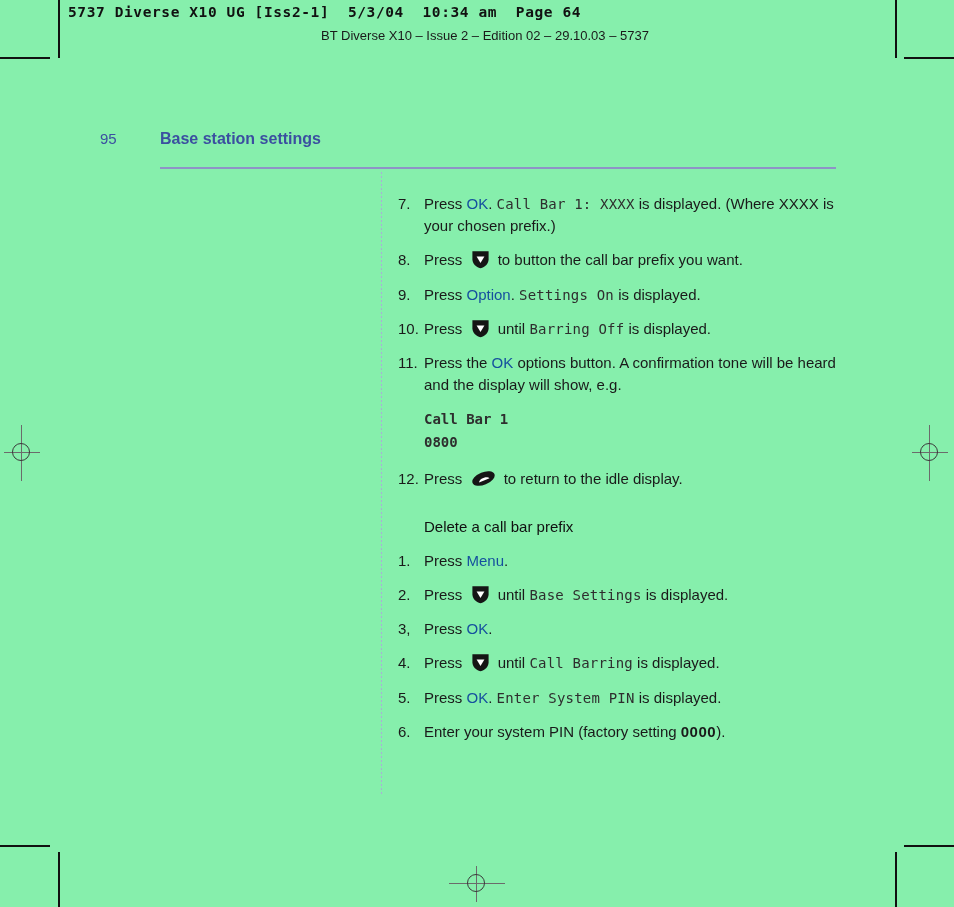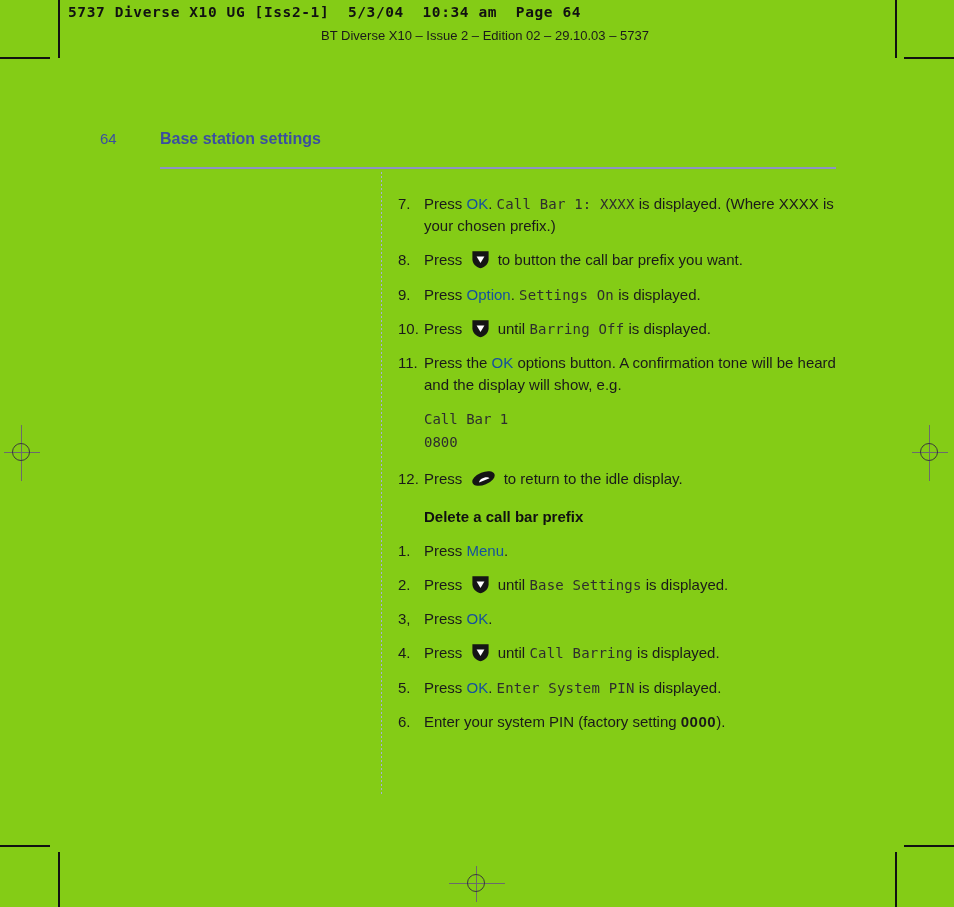--- a/index.html
+++ b/index.html
@@ -9,21 +9,21 @@
   }
   body {
     font-family: "Liberation Sans", sans-serif;
     color: #1a1a1a;
   }
   #page {
     position: relative;
     width: 954px;
     height: 907px;
     overflow: hidden;
-    background: #84cc16;
+    background: #86efac;
   }
 
   
   .crop-line {
     position: absolute;
     background: #111111;
   }
   .reg-mark {
     position: absolute;
     width: 36px;
@@ -158,27 +158,28 @@
   }
 
   
   .display-block {
     margin: 4px 0 14px 26px;
     font-family: "DejaVu Sans Mono", "Liberation Mono", monospace;
     font-size: 14px;
     line-height: 1.62;
     color: #2e2e2e;
     white-space: pre;
+    font-weight: bold;
   }
 
   
   .sub-head {
-    margin: 18px 0 15px 26px;
+    margin: 28px 0 15px 26px;
     font-size: 15px;
-    font-weight: bold;
+    font-weight: normal;
     color: #101010;
   }
 
   
   .key-icon {
     display: inline-block;
     vertical-align: -4px;
     margin: 0 4px;
   }
   .icon-down {
@@ -221,21 +222,21 @@
   <div class="reg-mark wide" style="left:459px; top:866px;">
     <div class="v"></div>
       <div class="h"></div>
       <div class="circle"></div>
   </div>
 
   <div class="film-header">5737 Diverse X10 UG [Iss2-1]  5/3/04  10:34 am  Page 64</div>
   <div class="edition-line">BT Diverse X10 – Issue 2 – Edition 02 – 29.10.03 – 5737</div>
 
   <div class="page-head">
-    <div class="folio">64</div>
+    <div class="folio">95</div>
     <div class="chapter-title">Base station settings</div>
   </div>
   <div class="head-rule"></div>
   <div class="col-divider"></div>
 
   <div class="content">
     <div id="steps-continued">
         <div class="step">
           <div class="num">7.</div>
           <div class="body"><span>Press </span><span class="kw">OK</span><span>. </span><span class="lcd">Call Bar 1: XXXX</span><span> is displayed. (Where XXXX is your chosen prefix.)</span></div>

